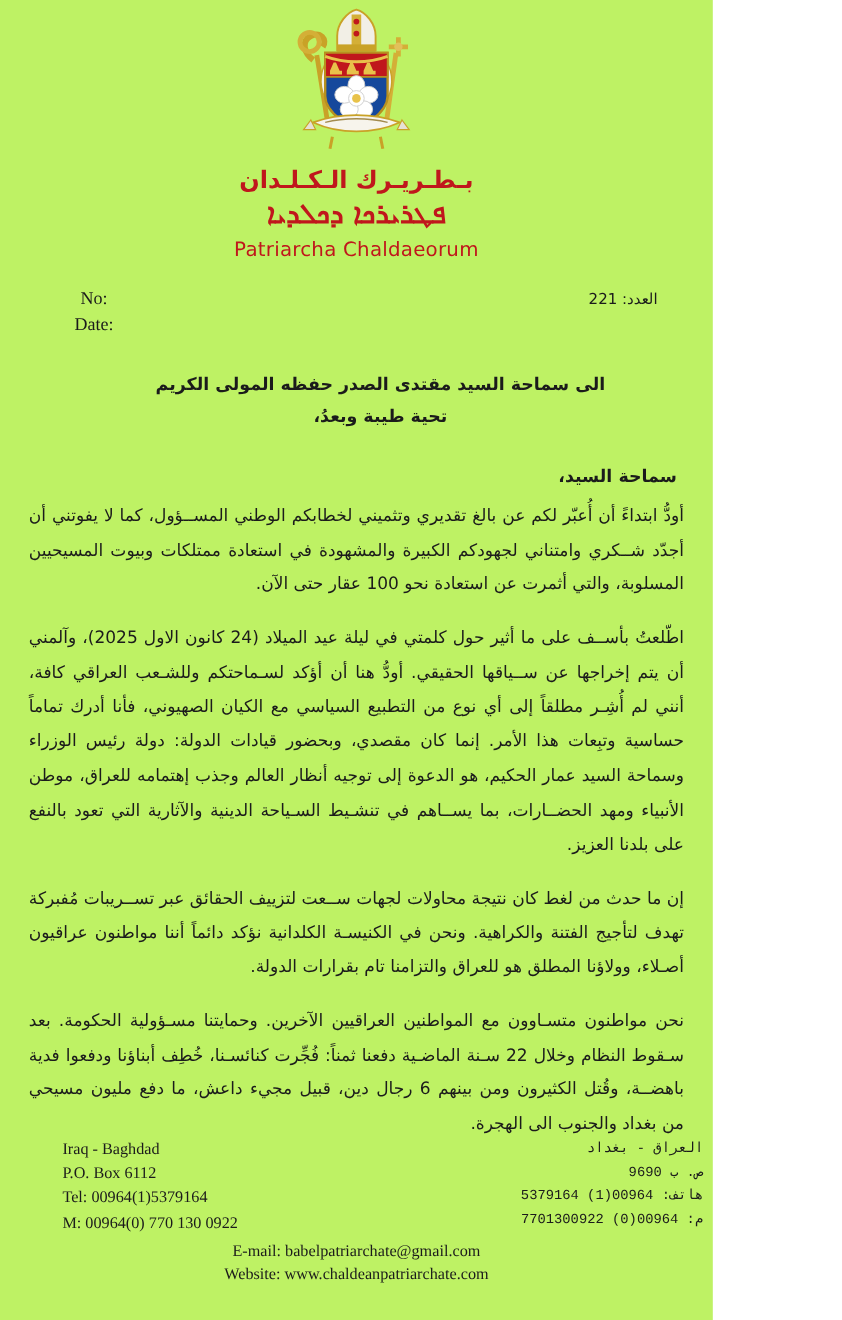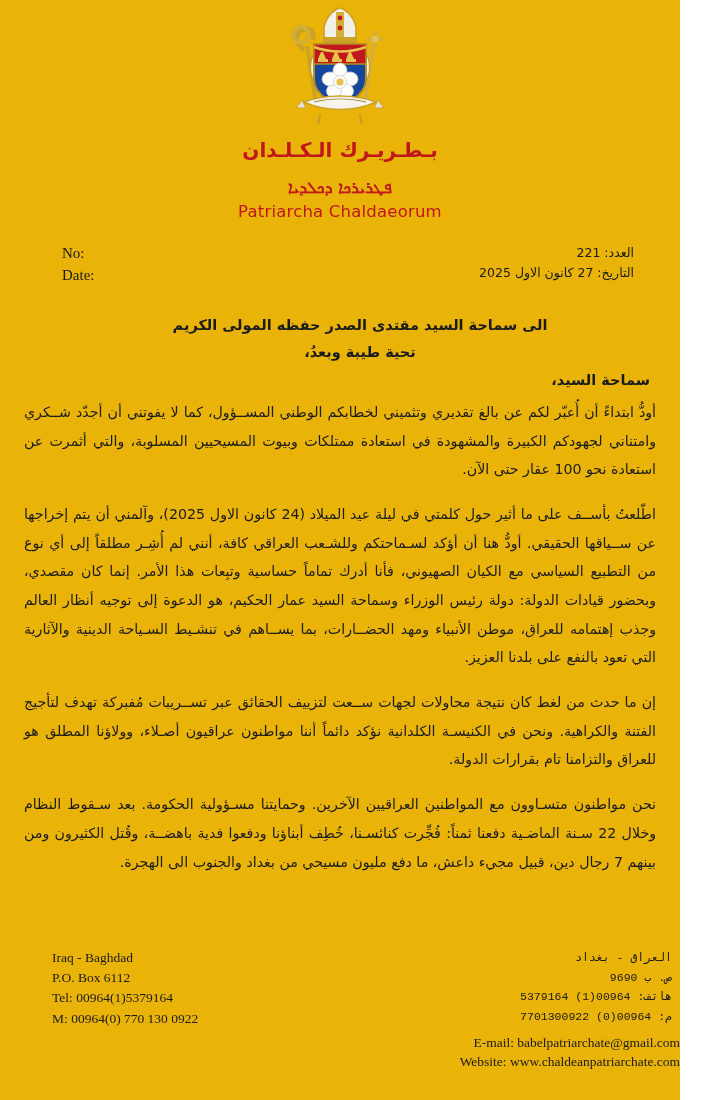--- a/index.html
+++ b/index.html
@@ -10,24 +10,24 @@
   }
   body {
     width: 702px;
     height: 1100px;
     font-family: "Liberation Serif", "DejaVu Serif", serif;
     color: #1b1b1b;
     position: relative;
     overflow: hidden;
   }
   .page {
-    width: 680px;
+    width: 594px;
     height: 1100px;
     position: relative;
-    background: #eab308;
+    background: #bef264;
     box-sizing: border-box;
   }
 
   
   .letterhead {
     padding-top: 6px;
     text-align: center;
   }
   .crest {
     width: 132px;
@@ -41,24 +41,24 @@
     font-size: 20px;
     font-weight: bold;
     letter-spacing: 1px;
     direction: rtl;
     margin-top: 8px;
     line-height: 1.25;
   }
   .lh-syriac {
     color: #c0171c;
     font-family: "DejaVu Sans", sans-serif;
-    font-size: 16px;
-    font-weight: bold;
-    direction: rtl;
-    margin-top: 15px;
+    font-size: 23px;
+    font-weight: bold;
+    direction: rtl;
+    margin-top: 2px;
     line-height: 1.3;
     letter-spacing: 1px;
   }
   .lh-latin {
     color: #c0171c;
     font-family: "DejaVu Sans", sans-serif;
     font-size: 16.5px;
     font-weight: normal;
     margin-top: 3px;
     letter-spacing: 0.2px;
@@ -68,21 +68,21 @@
   .refblock {
     margin-top: 22px;
     padding: 0 46px 0 62px;
     display: flex;
     justify-content: space-between;
     align-items: flex-start;
   }
   .ref-left {
     font-size: 15px;
     line-height: 1.45;
-    text-align: left;
+    text-align: center;
   }
   .ref-right {
     font-family: "DejaVu Sans", sans-serif;
     font-size: 12.5px;
     line-height: 1.62;
     direction: rtl;
     text-align: right;
   }
   .ref-right .num { unicode-bidi: embed; }
 
@@ -98,21 +98,21 @@
     text-align: center;
     font-weight: bold;
     font-size: 14.5px;
     line-height: 1.85;
     margin-bottom: 4px;
   }
   .addressee div { padding-left: 40px; }
   .greet {
     font-weight: bold;
     font-size: 14.5px;
-    margin-top: 6px;
+    margin-top: 28px;
     margin-bottom: 10px;
     text-align: right;
     padding-right: 6px;
   }
   p.para {
     font-size: 14.2px;
     line-height: 2.02;
     margin: 0 0 16px 0;
     text-align: justify;
     text-justify: inter-word;
@@ -137,21 +137,21 @@
     text-align: left;
   }
   .foot-right {
     font-family: Liberation Mono, monospace;
     font-size: 11.5px;
     line-height: 1.72;
     direction: rtl;
     text-align: right;
   }
   .foot-center {
-    text-align: right;
+    text-align: center;
     font-size: 13.5px;
     line-height: 1.45;
     margin-top: 4px;
   }
 </style>
 </head>
 <body>
 
 <div class="page">
 
@@ -216,37 +216,36 @@
     <div class="lh-latin">Patriarcha Chaldaeorum</div>
   </div>
 
   <div class="refblock">
     <div class="ref-left">
       <div>No:</div>
       <div>Date:</div>
     </div>
     <div class="ref-right">
       <div class="num">العدد: 221</div>
-      <div class="num">التاريخ: 27 كانون الاول 2025</div>
     </div>
   </div>
 
   <div class="content">
 
     <div class="addressee">
       <div>الى سماحة السيد مقتدى الصدر حفظه المولى الكريم</div>
       <div>تحية طيبة وبعدُ،</div>
     </div>
 
     <div class="greet">سماحة السيد،</div>
 
     <p class="para">أودُّ ابتداءً أن أُعبّر لكم عن بالغ تقديري وتثميني لخطابكم الوطني المســؤول، كما لا يفوتني أن أجدّد شــكري وامتناني لجهودكم الكبيرة والمشهودة في استعادة ممتلكات وبيوت المسيحيين المسلوبة، والتي أثمرت عن استعادة نحو 100 عقار حتى الآن.</p>
     <p class="para">اطّلعتُ بأســف على ما أثير حول كلمتي في ليلة عيد الميلاد (24 كانون الاول 2025)، وآلمني أن يتم إخراجها عن ســياقها الحقيقي. أودُّ هنا أن أؤكد لسـماحتكم وللشـعب العراقي كافة، أنني لم أُشِـر مطلقاً إلى أي نوع من التطبيع السياسي مع الكيان الصهيوني، فأنا أدرك تماماً حساسية وتبِعات هذا الأمر. إنما كان مقصدي، وبحضور قيادات الدولة: دولة رئيس الوزراء وسماحة السيد عمار الحكيم، هو الدعوة إلى توجيه أنظار العالم وجذب إهتمامه للعراق، موطن الأنبياء ومهد الحضــارات، بما يســاهم في تنشـيط السـياحة الدينية والآثارية التي تعود بالنفع على بلدنا العزيز.</p>
     <p class="para">إن ما حدث من لغط كان نتيجة محاولات لجهات ســعت لتزييف الحقائق عبر تســريبات مُفبركة تهدف لتأجيج الفتنة والكراهية. ونحن في الكنيسـة الكلدانية نؤكد دائماً أننا مواطنون عراقيون أصـلاء، وولاؤنا المطلق هو للعراق والتزامنا تام بقرارات الدولة.</p>
-    <p class="para">نحن مواطنون متسـاوون مع المواطنين العراقيين الآخرين. وحمايتنا مسـؤولية الحكومة. بعد سـقوط النظام وخلال 22 سـنة الماضـية دفعنا ثمناً: فُجِّرت كنائسـنا، خُطِف أبناؤنا ودفعوا فدية باهضــة، وقُتل الكثيرون ومن بينهم 7 رجال دين، قبيل مجيء داعش، ما دفع مليون مسيحي من بغداد والجنوب الى الهجرة.</p>
+    <p class="para">نحن مواطنون متسـاوون مع المواطنين العراقيين الآخرين. وحمايتنا مسـؤولية الحكومة. بعد سـقوط النظام وخلال 22 سـنة الماضـية دفعنا ثمناً: فُجِّرت كنائسـنا، خُطِف أبناؤنا ودفعوا فدية باهضــة، وقُتل الكثيرون ومن بينهم 6 رجال دين، قبيل مجيء داعش، ما دفع مليون مسيحي من بغداد والجنوب الى الهجرة.</p>
   </div>
 
   <div class="footer">
     <div class="foot-cols">
       <div class="foot-left">
         <div>Iraq - Baghdad</div>
         <div>P.O. Box 6112</div>
         <div>Tel: 00964(1)5379164</div>
         <div> M: 00964(0) 770 130 0922</div>
       </div>

